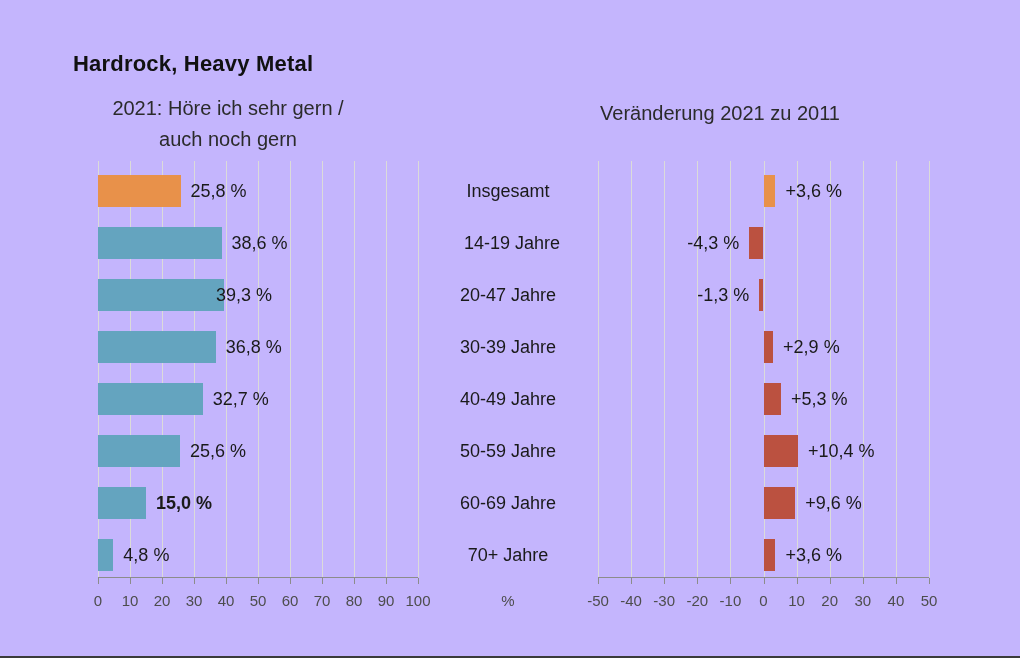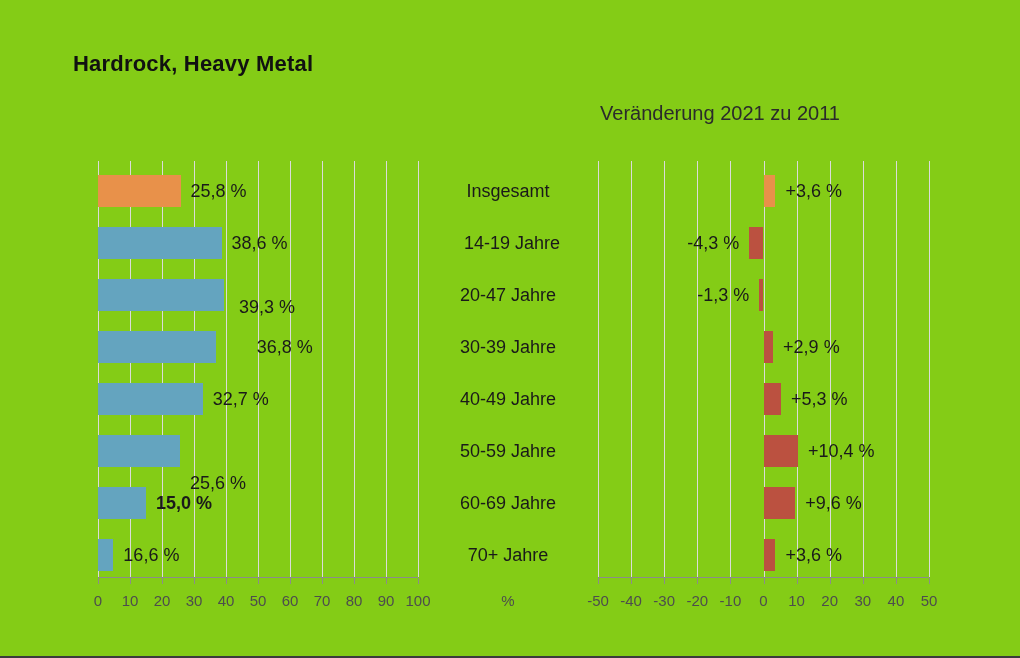--- a/index.html
+++ b/index.html
@@ -1,20 +1,20 @@
 <!DOCTYPE html>
 <html><head>
 <meta charset="utf-8">
 <style>
   html, body { margin: 0; padding: 0; }
   body { background: #e9e9e7; font-family: "Liberation Sans", sans-serif; }
   #stage {
     position: relative;
     width: 1020px; height: 658px;
-    background: #84cc16;
+    background: #c4b5fd;
     overflow: hidden;
     color: #1A1A1A;
   }
   .abs { position: absolute; }
   #main-title {
     left: 73px; top: 51px;
     font-size: 22px; font-weight: 700; letter-spacing: .2px;
     color: #111;
   }
   .subtitle {
@@ -53,20 +53,22 @@
   #footer-bar {
     position: absolute; left: 0; bottom: 0; width: 100%; height: 2px;
     background: #3B3B3B;
   }
 </style>
 </head>
 <body>
 
 <div id="stage">
   <div class="abs" id="main-title">Hardrock, Heavy Metal</div>
+  <div class="abs subtitle" id="subtitle-left">2021: Höre ich sehr gern /
+auch noch gern</div>
   <div class="abs subtitle" id="subtitle-right">Veränderung 2021 zu 2011</div>
 
   <div id="plot-left">
       <div class="gridline" style="left: 98px; top: 161px; height: 416px; background: rgb(219, 219, 217);"></div>
       <div class="gridline" style="left: 130px; top: 161px; height: 416px; background: rgb(219, 219, 217);"></div>
       <div class="gridline" style="left: 162px; top: 161px; height: 416px; background: rgb(219, 219, 217);"></div>
       <div class="gridline" style="left: 194px; top: 161px; height: 416px; background: rgb(219, 219, 217);"></div>
       <div class="gridline" style="left: 226px; top: 161px; height: 416px; background: rgb(219, 219, 217);"></div>
       <div class="gridline" style="left: 258px; top: 161px; height: 416px; background: rgb(219, 219, 217);"></div>
       <div class="gridline" style="left: 290px; top: 161px; height: 416px; background: rgb(219, 219, 217);"></div>
@@ -95,31 +97,31 @@
       <div class="tick-label" style="left: 354px; top: 600px; color: rgb(77, 77, 77);">80</div>
       <div class="axis-tick" style="left: 386px; top: 578px; background: rgb(140, 140, 138);"></div>
       <div class="tick-label" style="left: 386px; top: 600px; color: rgb(77, 77, 77);">90</div>
       <div class="axis-tick" style="left: 418px; top: 578px; background: rgb(140, 140, 138);"></div>
       <div class="tick-label" style="left: 418px; top: 600px; color: rgb(77, 77, 77);">100</div>
       <div class="bar" style="left: 98px; top: 174.5px; width: 82.56px; height: 32px; background: rgb(232, 145, 74);"></div>
       <div class="value-label" style="top: 190.5px; color: rgb(26, 26, 26); left: 190.56px;">25,8 %</div>
       <div class="bar" style="left: 98px; top: 226.5px; width: 123.52px; height: 32px; background: rgb(100, 164, 191);"></div>
       <div class="value-label" style="top: 242.5px; color: rgb(26, 26, 26); left: 231.52px;">38,6 %</div>
       <div class="bar" style="left: 98px; top: 278.5px; width: 125.76px; height: 32px; background: rgb(100, 164, 191);"></div>
-      <div class="value-label" style="top: 294.5px; color: rgb(26, 26, 26); left: 239px; margin-top: 12px;">39,3 %</div>
+      <div class="value-label" style="top: 294.5px; color: rgb(26, 26, 26); left: 216px;">39,3 %</div>
       <div class="bar" style="left: 98px; top: 330.5px; width: 117.76px; height: 32px; background: rgb(100, 164, 191);"></div>
-      <div class="value-label" style="top: 346.5px; color: rgb(26, 26, 26); left: 225.76px; margin-left: 31px;">36,8 %</div>
+      <div class="value-label" style="top: 346.5px; color: rgb(26, 26, 26); left: 225.76px;">36,8 %</div>
       <div class="bar" style="left: 98px; top: 382.5px; width: 104.64px; height: 32px; background: rgb(100, 164, 191);"></div>
       <div class="value-label" style="top: 398.5px; color: rgb(26, 26, 26); left: 212.64px;">32,7 %</div>
       <div class="bar" style="left: 98px; top: 434.5px; width: 81.92px; height: 32px; background: rgb(100, 164, 191);"></div>
-      <div class="value-label" style="top: 450.5px; color: rgb(26, 26, 26); left: 189.92px; margin-top: 32px;">25,6 %</div>
+      <div class="value-label" style="top: 450.5px; color: rgb(26, 26, 26); left: 189.92px;">25,6 %</div>
       <div class="bar" style="left: 98px; top: 486.5px; width: 48px; height: 32px; background: rgb(100, 164, 191);"></div>
       <div class="value-label" style="top: 502.5px; color: rgb(26, 26, 26); left: 156px; font-weight: bold;">15,0 %</div>
       <div class="bar" style="left: 98px; top: 538.5px; width: 15.36px; height: 32px; background: rgb(100, 164, 191);"></div>
-      <div class="value-label" style="top: 554.5px; color: rgb(26, 26, 26); left: 123.36px;">16,6 %</div>
+      <div class="value-label" style="top: 554.5px; color: rgb(26, 26, 26); left: 123.36px;">4,8 %</div>
     </div>
   <div id="category-column">
       <div class="category-label" style="left: 508px; top: 190.5px;">Insgesamt</div>
       <div class="category-label" style="left: 512px; top: 242.5px;">14-19 Jahre</div>
       <div class="category-label" style="left: 508px; top: 294.5px;">20-47 Jahre</div>
       <div class="category-label" style="left: 508px; top: 346.5px;">30-39 Jahre</div>
       <div class="category-label" style="left: 508px; top: 398.5px;">40-49 Jahre</div>
       <div class="category-label" style="left: 508px; top: 450.5px;">50-59 Jahre</div>
       <div class="category-label" style="left: 508px; top: 502.5px;">60-69 Jahre</div>
       <div class="category-label" style="left: 508px; top: 554.5px;">70+ Jahre</div>

